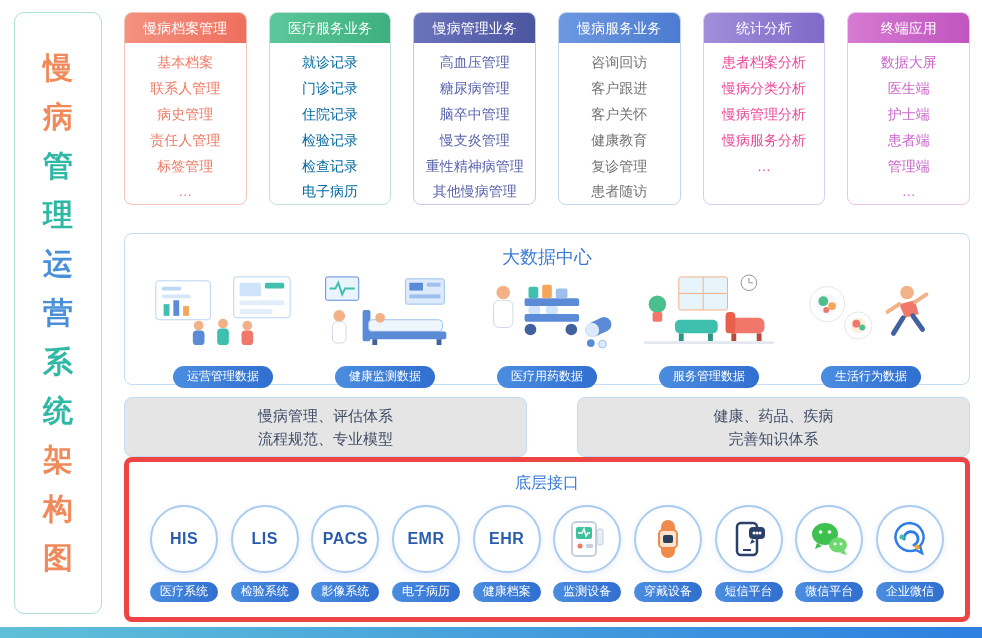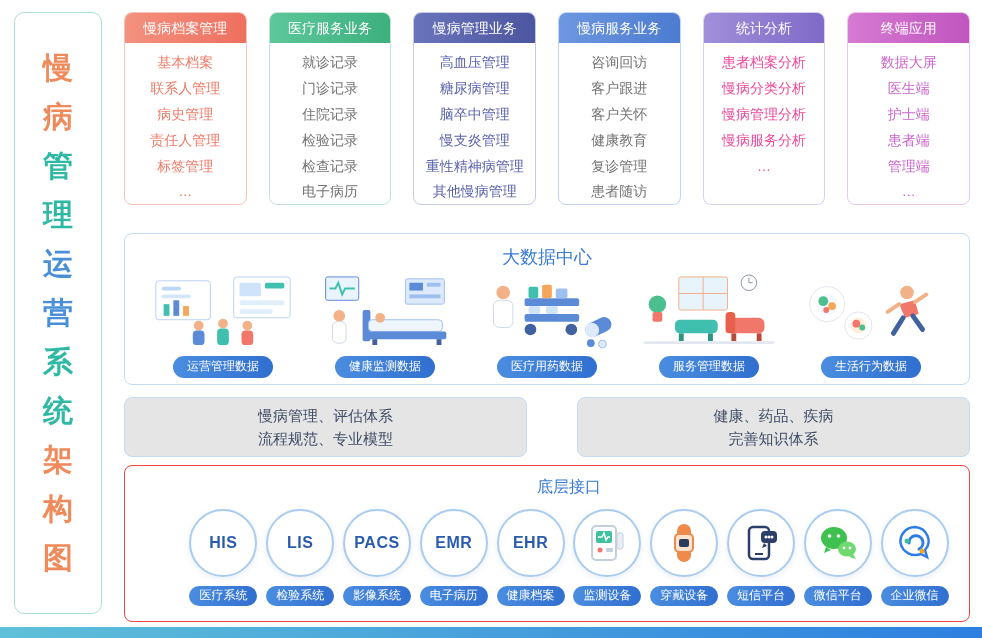--- a/index.html
+++ b/index.html
@@ -21,42 +21,42 @@
   
   .content{position:absolute;left:124px;top:12px;width:846px;}
   
   .cols{display:flex;gap:22px;height:193px;}
   .col{flex:1;background:#fff;border:1px solid #ddd;border-radius:8px;overflow:hidden;
        display:flex;flex-direction:column;}
   .col-header{height:30px;line-height:30px;text-align:center;color:#fff;font-size:14px;flex:none;}
   .col-items{list-style:none;margin:7px 0 0;padding:0;text-align:center;}
   .col-items li{font-size:14px;line-height:1.85;}
   .col-1{border-color:#f6c3ba}.col-1 .col-header{background:linear-gradient(90deg,#f4917f,#ee6f5e)}.col-1 li{color:#ee7a66}
-  .col-2{border-color:#bfe6d5}.col-2 .col-header{background:linear-gradient(90deg,#5cc79a,#3db07e)}.col-2 li{color:#737373}
+  .col-2{border-color:#bfe6d5}.col-2 .col-header{background:linear-gradient(90deg,#5cc79a,#3db07e)}.col-2 li{color:#0369a1}
   .col-3{border-color:#c6cae6}.col-3 .col-header{background:linear-gradient(90deg,#6a74bb,#4c56a0)}.col-3 li{color:#5a63ab}
   .col-4{border-color:#c3d5f2}.col-4 .col-header{background:linear-gradient(90deg,#6d97e0,#4c7bd0)}.col-4 li{color:#737373}
   .col-5{border-color:#d9d0f0}.col-5 .col-header{background:linear-gradient(90deg,#a08fd9,#7f6ac8)}.col-5 li{color:#ec4899}
   .col-6{border-color:#edc6ec}.col-6 .col-header{background:linear-gradient(90deg,#d67ad2,#c055c0)}.col-6 li{color:#cb67cb}
   
   .bigdata{margin-top:28px;height:150px;border:1px solid #c3dcf4;border-radius:8px;background:#fff;}
   .bigdata-title{text-align:center;color:#3a7bd5;font-size:18px;margin-top:11px;}
   .bigdata-groups{display:flex;justify-content:space-between;align-items:flex-end;padding:2px 22px 0;}
   .group{display:flex;flex-direction:column;align-items:center;width:152px;}
   .illus{width:146px;height:78px;display:block;}
   .pill{background:linear-gradient(90deg,#4a8de0,#316fd0);color:#fff;font-size:12px;
         padding:3px 14px;border-radius:11px;white-space:nowrap;line-height:1.3;}
-  .group .pill{margin-top:7px;text-align:center;}
+  .group .pill{margin-top:17px;text-align:center;}
   
   .knowledge{margin-top:12px;display:flex;justify-content:space-between;height:60px;}
   .kbox{border:1px solid #c3dcf4;border-radius:8px;background:#e5e5e5;
         display:flex;flex-direction:column;justify-content:center;text-align:center;
         font-size:15px;color:#414d66;line-height:1.55;}
   .kbox.left{width:401px}.kbox.right{width:391px}
   
-  .interface{margin-top:8px;height:155px;border:1px solid #ef4444;border-radius:8px;background:#fff;padding-left:44px;}
+  .interface{height:155px;border:5px solid #ef4444;border-radius:8px;background:#fff;}
   .if-title{text-align:center;color:#3a7bd5;font-size:16px;margin-top:11px;}
   .if-items{display:flex;justify-content:space-between;padding:11px 16px 0;}
   .if-item{display:flex;flex-direction:column;align-items:center;width:78px;}
   .circle{width:64px;height:64px;border:2px solid #a9ccf0;border-radius:50%;background:#fff;
           display:flex;align-items:center;justify-content:center;
           color:#2a5cae;font-weight:bold;font-size:16px;letter-spacing:.5px;
           box-shadow:0 2px 6px rgba(42,92,174,.10);}
   .circle svg{width:44px;height:44px;}
   .if-item .pill{margin-top:9px;padding:2px 10px;}
   

